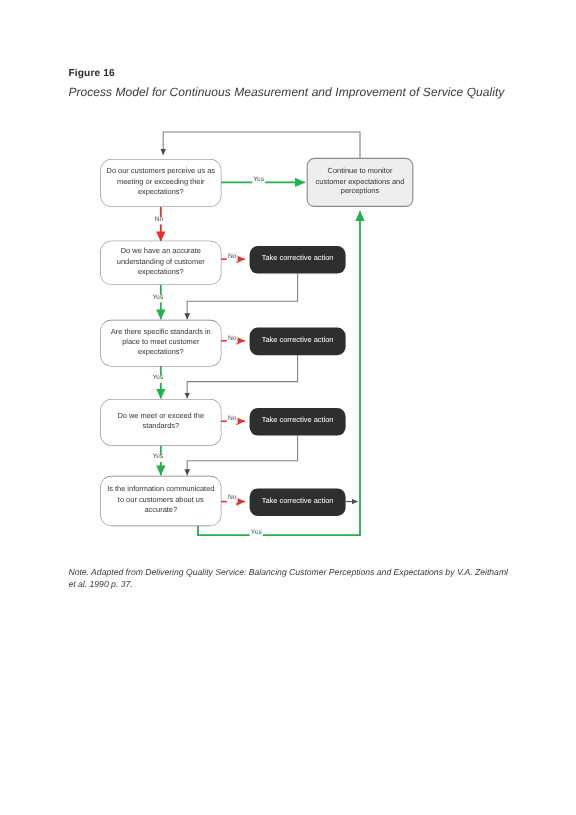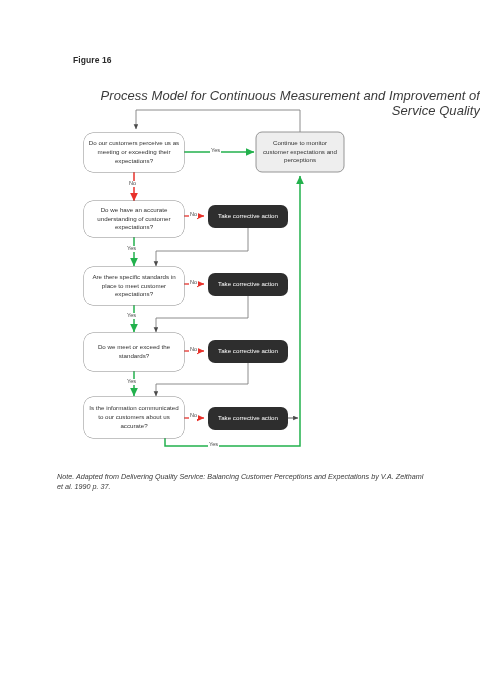--- a/index.html
+++ b/index.html
@@ -23,27 +23,26 @@
     background: #ffffff;
   }
   .fig-label {
     position: absolute;
     left: 57px;
     top: 55px;
     font-size: 8.5px;
     font-weight: bold;
     color: #2b2b2b;
     letter-spacing: 0.1px;
-    margin-left: 16px;
   }
   .fig-title {
     position: absolute;
     left: 57px;
-    top: 88px;
-    font-size: 13px;
+    top: 72px;
+    font-size: 10px;
     font-style: italic;
     color: #3a3a3a;
     letter-spacing: 0.05px;
     text-align: right;
   }
   .note {
     position: absolute;
     left: 57px;
     top: 472px;
     width: 370px;

